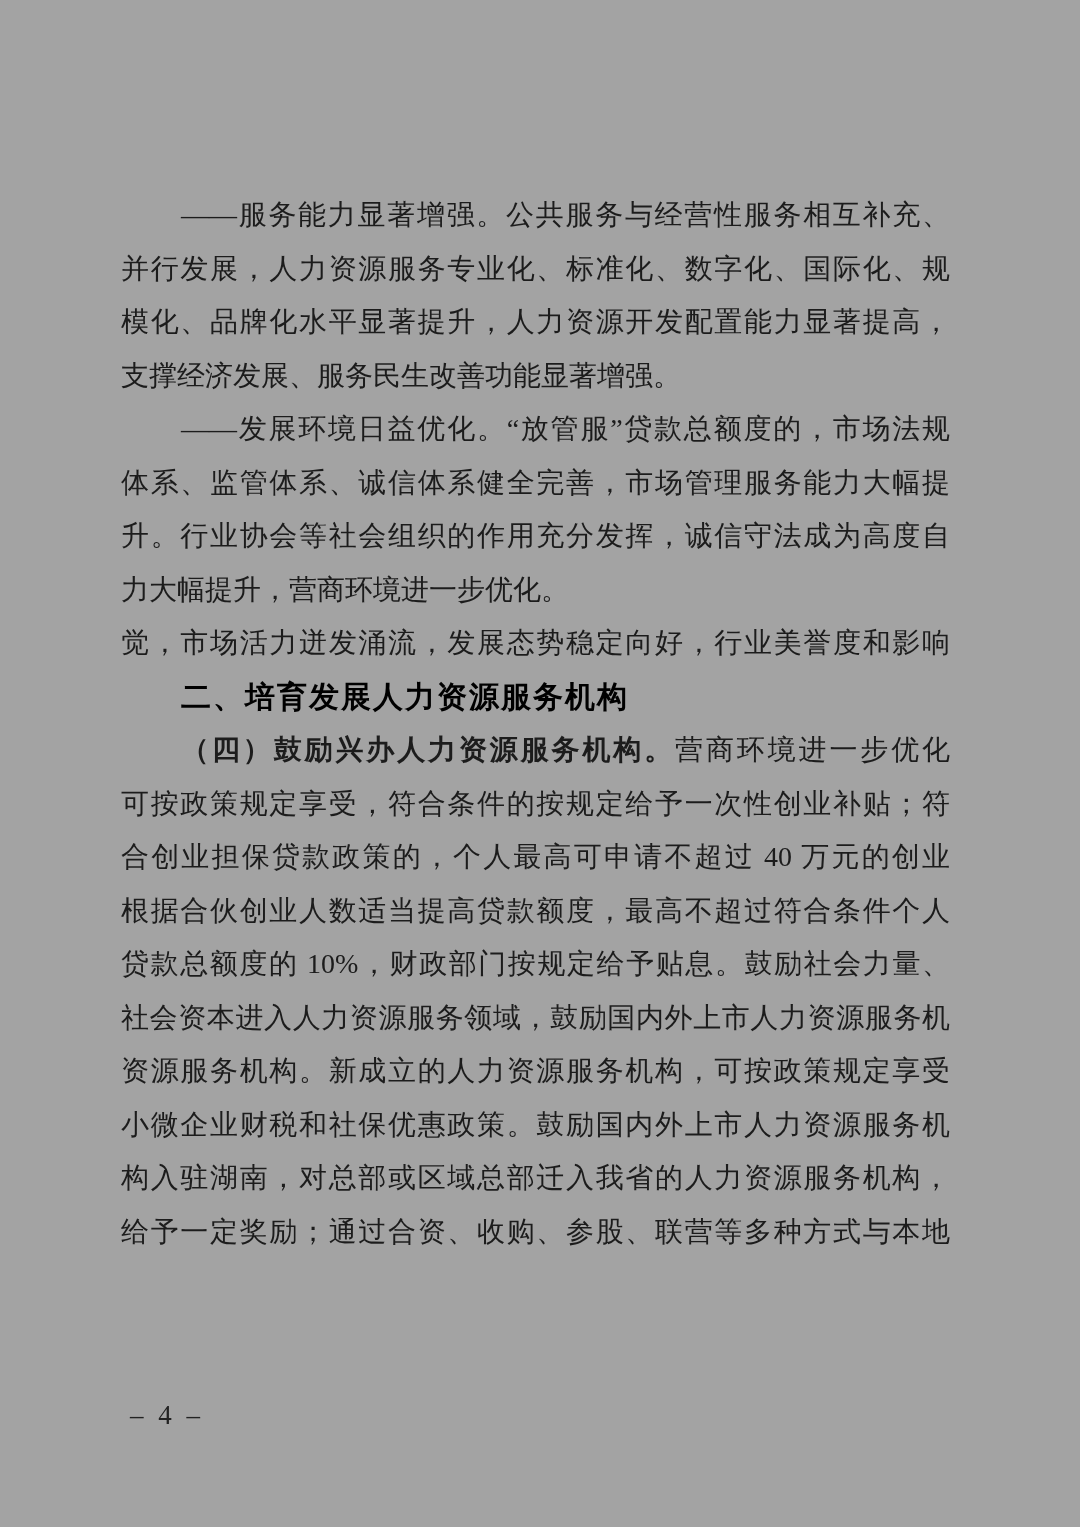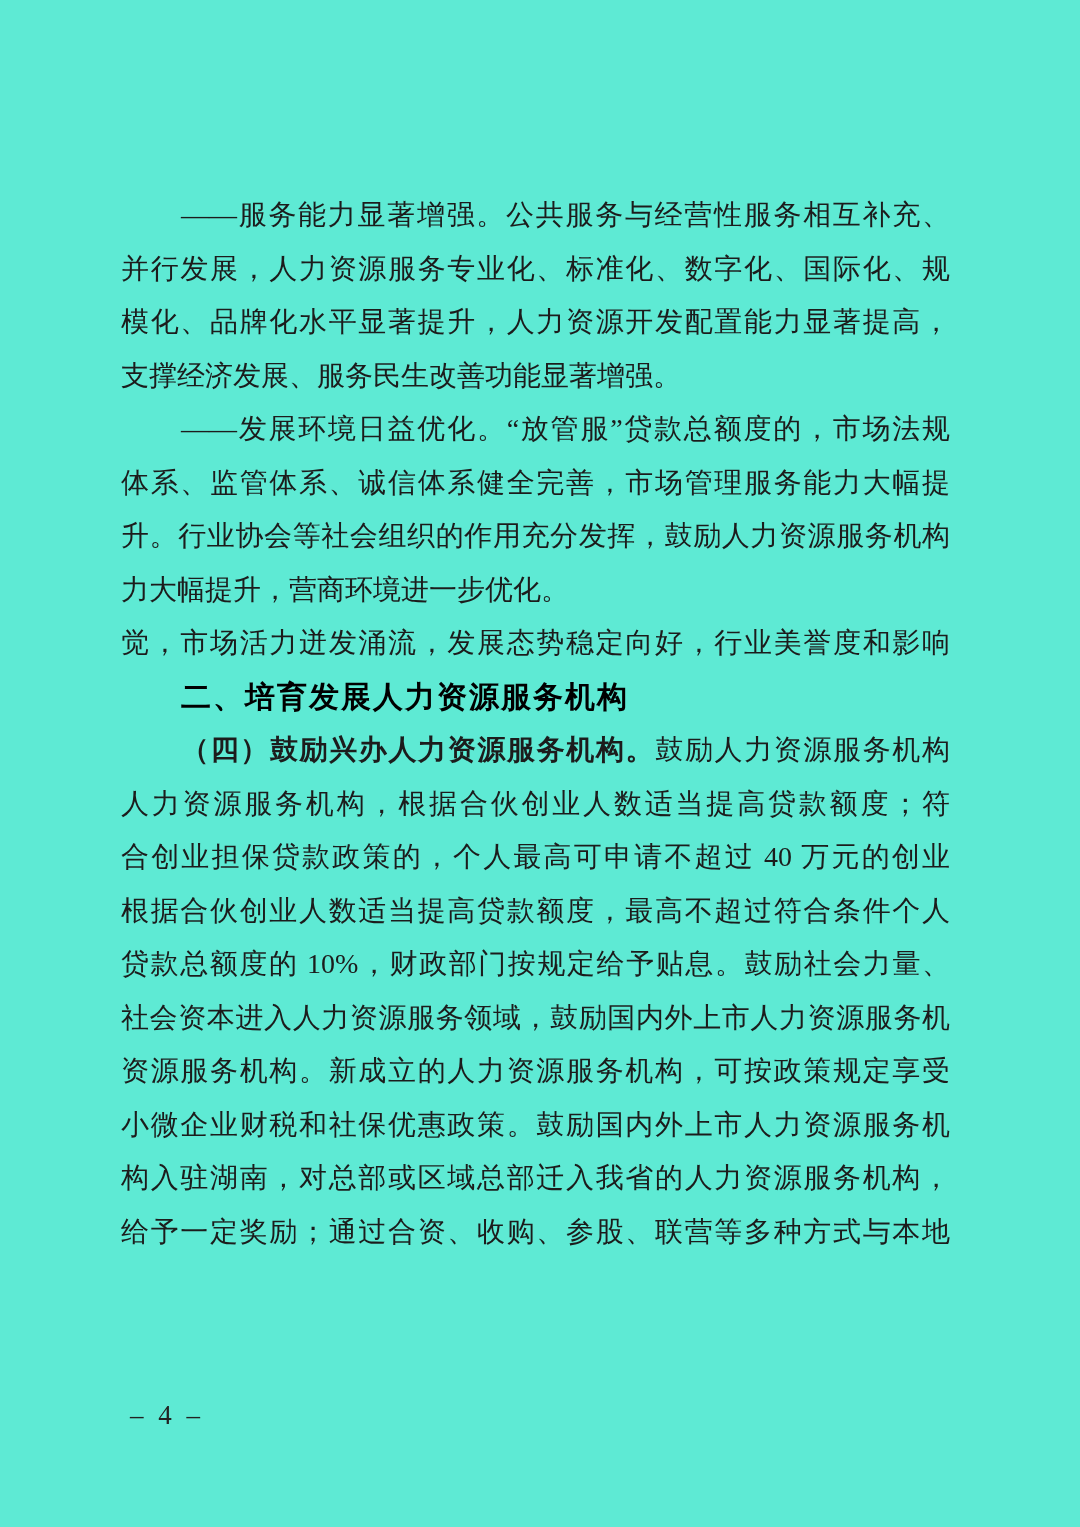--- a/index.html
+++ b/index.html
@@ -4,21 +4,21 @@
 <style>
   html, body {
     margin: 0;
     padding: 0;
     background: #e8e8e8;
   }
   .page {
     position: relative;
     width: 1080px;
     height: 1527px;
-    background: #5eead4;
+    background: #a3a3a3;
     overflow: hidden;
     font-family: "Liberation Serif", "DejaVu Serif", serif;
     color: #1c1c1c;
   }
   .body-text {
     position: absolute;
     left: 121px;
     top: 188px;
     width: 829px;
   }
@@ -67,30 +67,30 @@
 <div class="page">
   <div class="body-text">
 
     <div class="line indent">——服务能力显著增强。公共服务与经营性服务相互补充、</div>
     <div class="line">并行发展，人力资源服务专业化、标准化、数字化、国际化、规</div>
     <div class="line">模化、品牌化水平显著提升，人力资源开发配置能力显著提高，</div>
     <div class="line left-end">支撑经济发展、服务民生改善功能显著增强。</div>
 
     <div class="line indent">——发展环境日益优化。“放管服”贷款总额度的，市场法规</div>
     <div class="line">体系、监管体系、诚信体系健全完善，市场管理服务能力大幅提</div>
-    <div class="line">升。行业协会等社会组织的作用充分发挥，鼓励人力资源服务机构</div>
+    <div class="line">升。行业协会等社会组织的作用充分发挥，诚信守法成为高度自</div>
     <div class="line left-end">力大幅提升，营商环境进一步优化。</div>
     <div class="line">觉，市场活力迸发涌流，发展态势稳定向好，行业美誉度和影响</div>
 
     <div class="line indent heading-line">二、培育发展人力资源服务机构</div>
 
     <div class="line indent">
-      <span class="lead-bold">（四）鼓励兴办人力资源服务机构。</span><span>鼓励人力资源服务机构</span>
+      <span class="lead-bold">（四）鼓励兴办人力资源服务机构。</span><span>营商环境进一步优化</span>
     </div>
-    <div class="line">人力资源服务机构，根据合伙创业人数适当提高贷款额度；符</div>
+    <div class="line">可按政策规定享受，符合条件的按规定给予一次性创业补贴；符</div>
     <div class="line">合创业担保贷款政策的，个人最高可申请不超过 40 万元的创业</div>
     <div class="line">根据合伙创业人数适当提高贷款额度，最高不超过符合条件个人</div>
     <div class="line">贷款总额度的 10%，财政部门按规定给予贴息。鼓励社会力量、</div>
     <div class="line">社会资本进入人力资源服务领域，鼓励国内外上市人力资源服务机</div>
     <div class="line">资源服务机构。新成立的人力资源服务机构，可按政策规定享受</div>
     <div class="line">小微企业财税和社保优惠政策。鼓励国内外上市人力资源服务机</div>
     <div class="line">构入驻湖南，对总部或区域总部迁入我省的人力资源服务机构，</div>
     <div class="line">给予一定奖励；通过合资、收购、参股、联营等多种方式与本地</div>
 
   </div>

